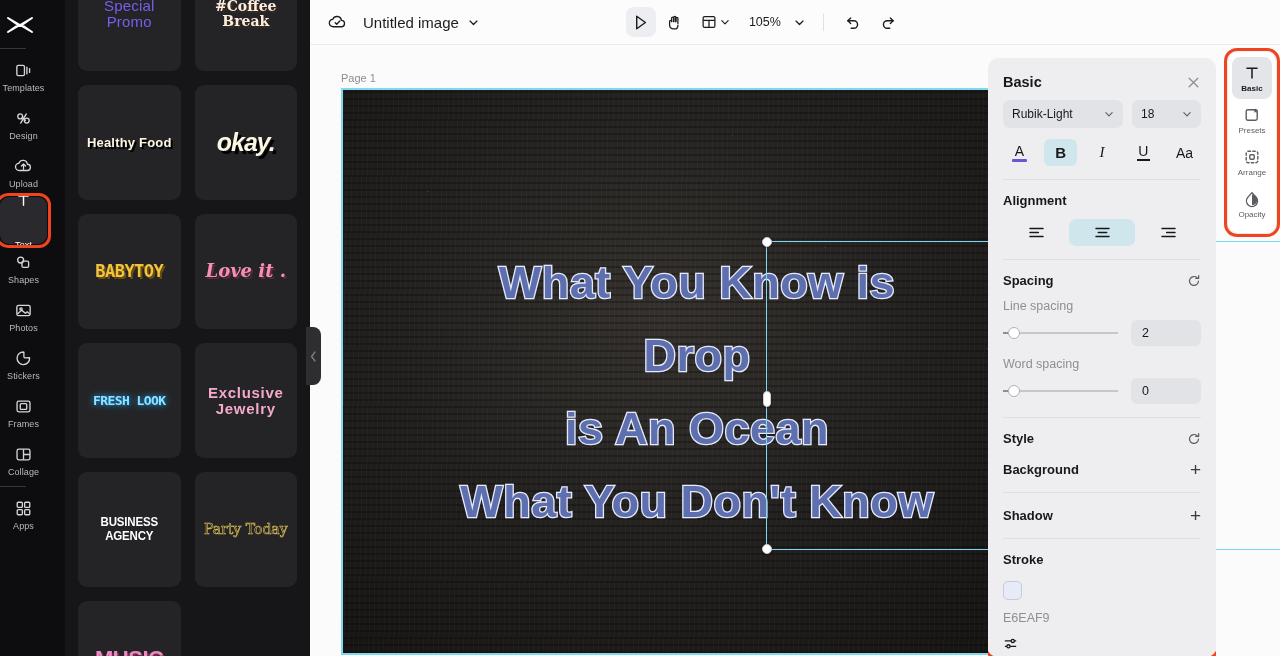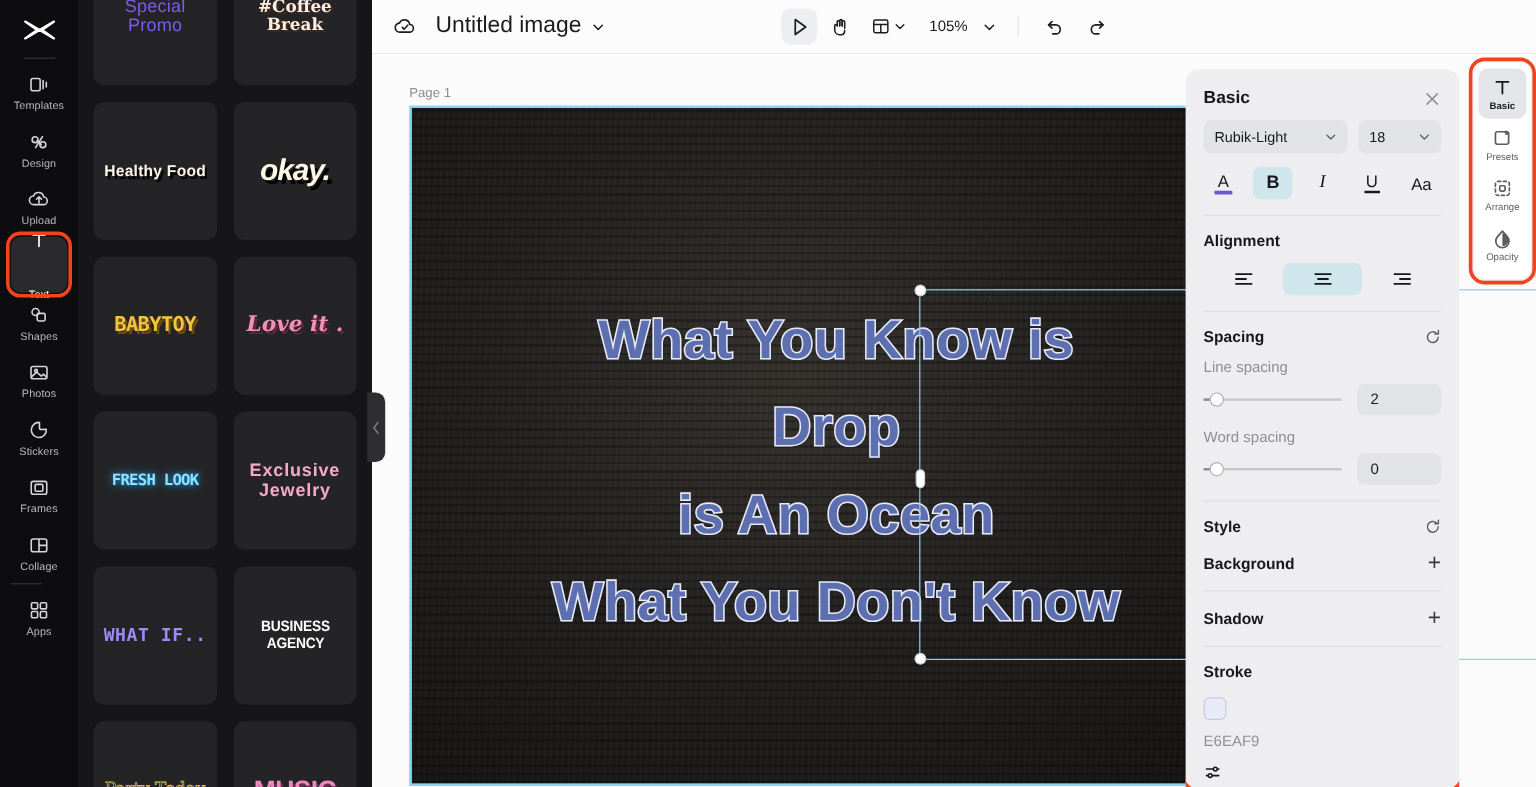--- a/index.html
+++ b/index.html
@@ -9,21 +9,21 @@
     background: #ffffff;
     position: relative;
     -webkit-font-smoothing: antialiased;
   }
 
   
   #rail {
     position: absolute; left: 0; top: 0;
     width: 65px; height: 656px;
     background: #0d0d0f;
-    display: flex; flex-direction: column; align-items: center;
+    display: flex; flex-direction: column; align-items: flex-start;
     padding-top: 8px;
     z-index: 30;
   }
   #rail .logo { width: 40px; height: 34px; display:flex; align-items:center; justify-content:center; margin-bottom: 4px;}
   #rail .divider { width: 26px; height: 1px; background: #35353a; margin: 2px 0 4px; }
   .rail-item {
     width: 47px; height: 47px;
     display: flex; flex-direction: column;
     align-items: center; justify-content: center;
     border-radius: 9px;
@@ -95,21 +95,21 @@
   
   #topbar {
     position: absolute; left: 310px; top: 0;
     width: 970px; height: 45px;
     background: #fcfcfd;
     border-bottom: 1px solid #ececef;
     display: flex; align-items: center;
     z-index: 15;
   }
   .tb-cloud { margin-left: 18px; display:flex; }
-  .doc-title { font-size: 19px; color: #1b1c1e; margin-left: 16px; cursor:pointer; }
+  .doc-title { font-size: 15px; color: #1b1c1e; margin-left: 16px; cursor:pointer; }
   .tb-chev { margin-left: 9px; display:flex; cursor:pointer; }
   .tb-tools { margin-left: 147px; display: flex; align-items: center; gap: 4px; }
   .tb-btn {
     width: 30px; height: 30px; border-radius: 8px;
     display: flex; align-items: center; justify-content: center; cursor: pointer;
   }
   .tb-btn.active { background: #eceef1; }
   .tb-wide { width: 43px; gap:3px; }
   .zoom-val { font-size: 12.5px; color: #1b1c1e; margin-left: 8px; cursor:pointer;}
   .tb-sep { width: 1px; height: 17px; background: #dfe0e4; margin: 0 11px 0 14px; }
@@ -418,23 +418,20 @@
       <div class="tcard">
         <span class="ts-love">Love it .</span>
       </div>
       <div class="tcard">
         <span class="ts-fresh">FRESH LOOK</span>
       </div>
       <div class="tcard">
         <span class="ts-jewel">Exclusive Jewelry</span>
       </div>
       <div class="tcard">
-        <span class="ts-whatif">WHAT IF..</span>
-      </div>
-      <div class="tcard">
         <span class="ts-biz">BUSINESS AGENCY</span>
       </div>
       <div class="tcard">
         <span class="ts-party">Party Today</span>
       </div>
       <div class="tcard">
         <span class="ts-music">MUSIC</span>
       </div>
     </div>
 </div>

